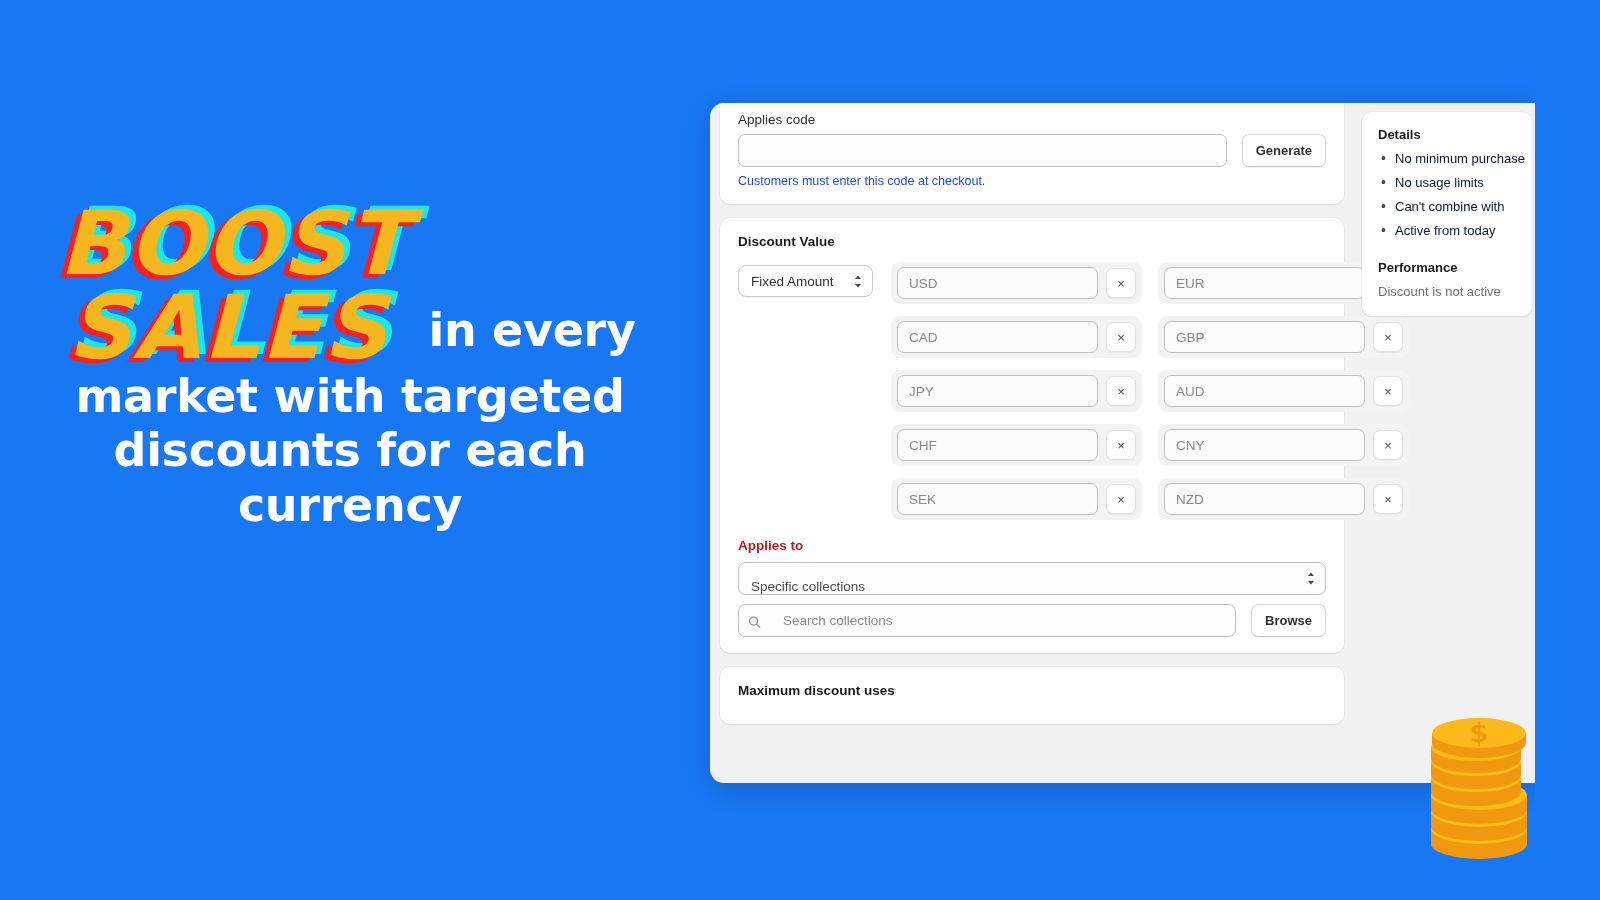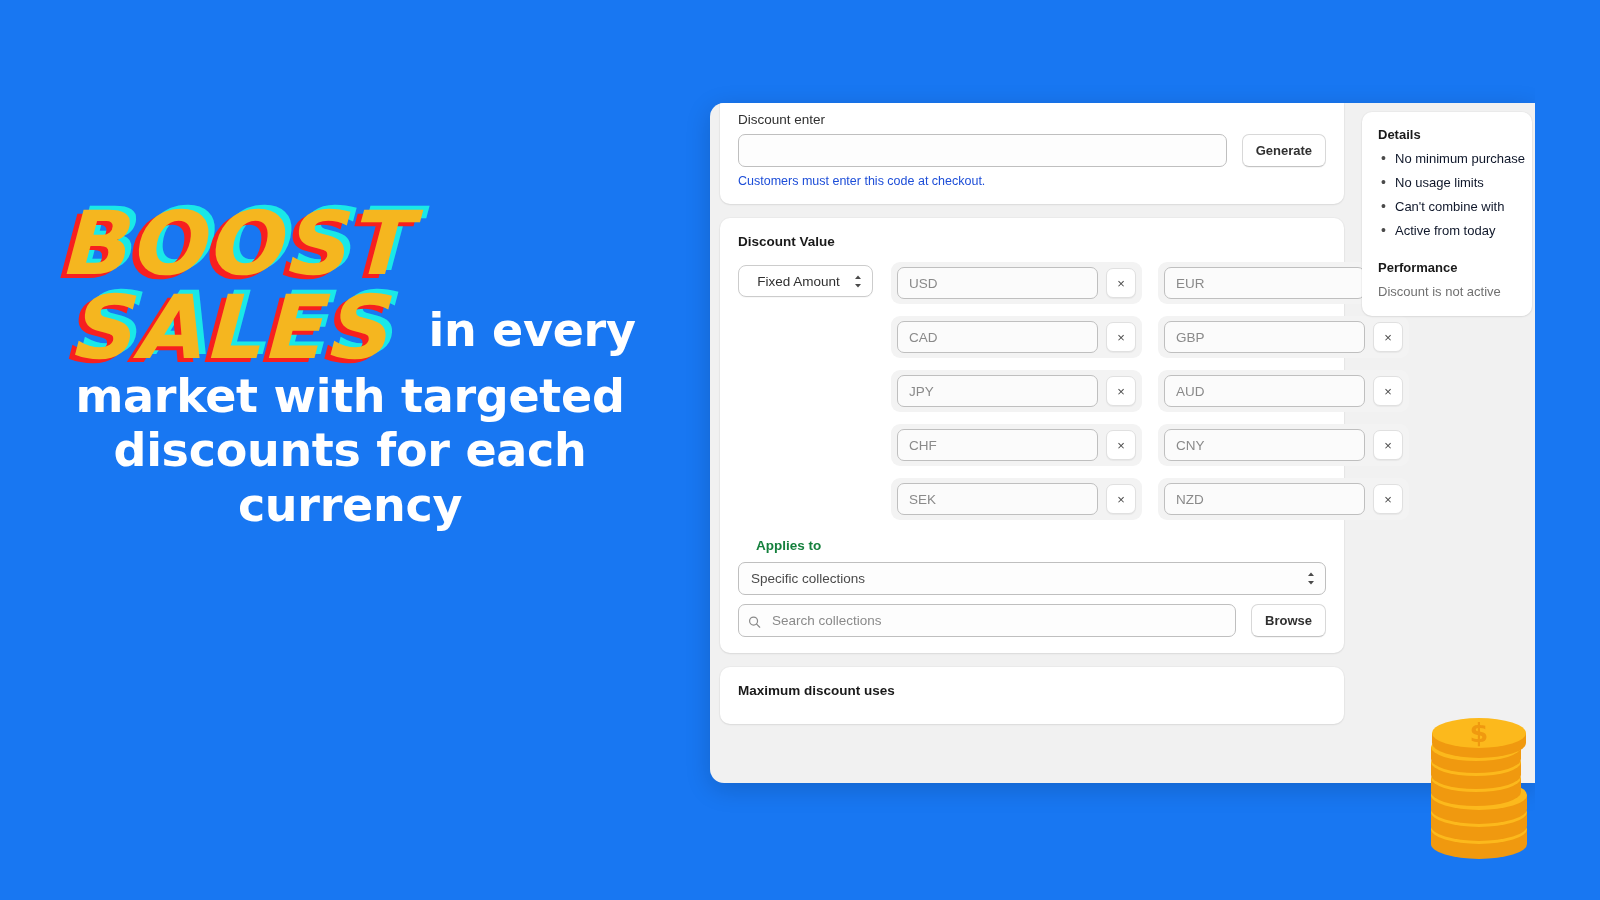--- a/index.html
+++ b/index.html
@@ -137,21 +137,20 @@
     background: #ffffff;
     border: 1px solid #cccccc;
     border-radius: 8px;
     display: flex;
     align-items: center;
     padding: 0 26px 0 12px;
     font-size: 13.5px;
     color: #303030;
     cursor: pointer;
     box-shadow: 0 1px 1px rgba(0,0,0,0.03);
-    justify-content: center;
   }
   .caret {
     position: absolute; right: 9px; top: 50%;
     transform: translateY(-50%);
     width: 10px; height: 16px;
     color: #4a4a4a;
     display: flex; flex-direction: column;
     align-items: center; justify-content: center;
     line-height: 0.62; font-size: 10px;
   }
@@ -172,36 +171,36 @@
     background: #ffffff;
     border: 1px solid #e0e0e0;
     border-radius: 7px;
     display: flex; align-items: center; justify-content: center;
     font-size: 13px; color: #4a4a4a;
     cursor: pointer;
     box-shadow: 0 1px 1px rgba(0,0,0,0.05);
     font-family: "Liberation Sans", sans-serif;
   }
 
-  .applies-label { font-size: 13.5px; font-weight: 700; color: #15803d; margin: 6px 18px 9px; }
+  .applies-label { font-size: 13.5px; font-weight: 700; color: #b91c1c; margin: 6px 0 9px; }
   .select-wide {
     position: relative; height: 33px;
     background: #fdfdfd;
     border: 1px solid #bfbfbf;
     border-radius: 7px;
-    display: flex; align-items: center;
+    display: flex; align-items: flex-end;
     padding: 0 28px 0 12px;
     font-size: 13.5px; color: #4a4a4a;
     cursor: pointer; margin-bottom: 9px;
   }
   .search-wrap {
     flex: 1; position: relative;
     display: flex; align-items: center;
   }
-  .search-wrap .text-input { padding-left: 33px; }
+  .search-wrap .text-input { padding-left: 44px; }
   .search-ico {
     position: absolute; left: 10px; top: 50%;
     transform: translateY(-50%);
     width: 13px; height: 13px; pointer-events: none;
   }
 
   
   .side-card {
     background: #ffffff;
     border-radius: 10px;
@@ -255,21 +254,21 @@
     <div>currency</div>
   </div>
 </div>
 
 <div class="app-window">
   <div class="app-inner">
 
     <div class="col-main">
 
       <div class="card flush-top">
-        <div class="field-label">Discount enter</div>
+        <div class="field-label">Applies code</div>
         <div class="row-inline">
           <input class="text-input" type="text" placeholder="" style="">
           <button class="btn">Generate</button>
         </div>
         <div class="helper">Customers must enter this code at checkout.</div>
       </div>
 
       <div class="card">
         <div class="section-title">Discount Value</div>
 

